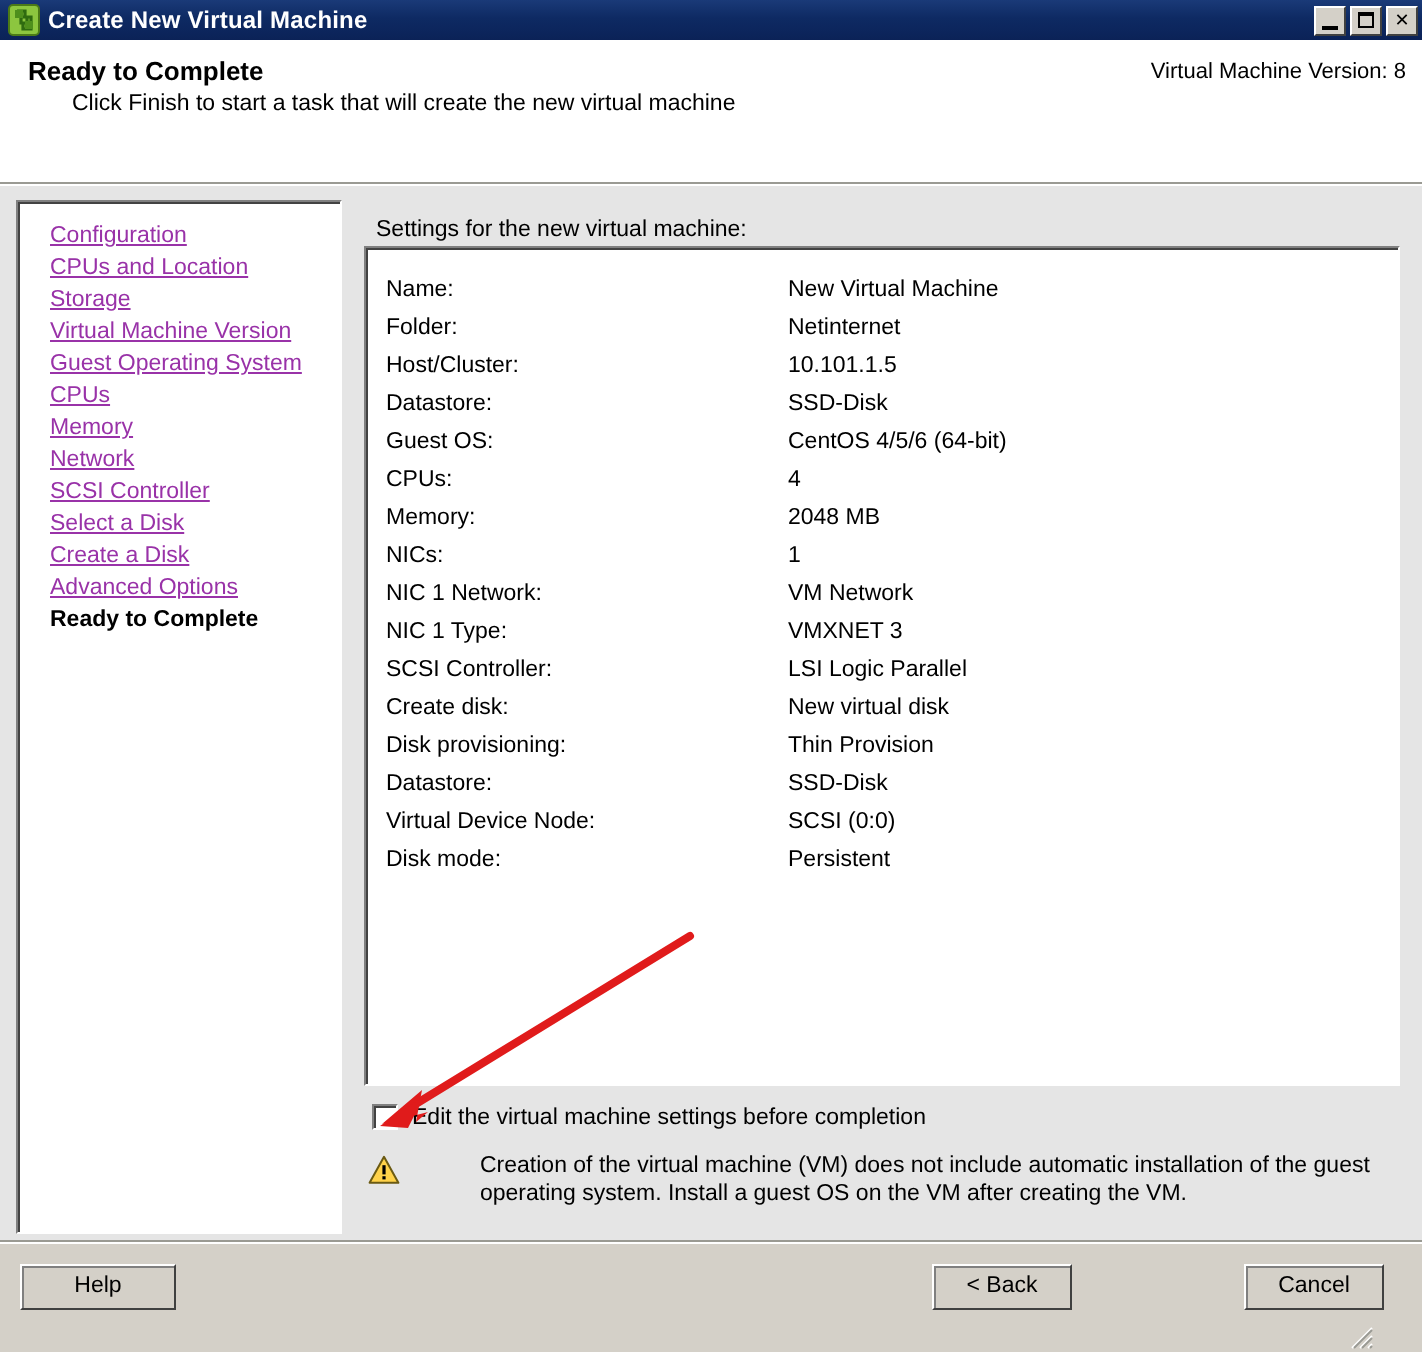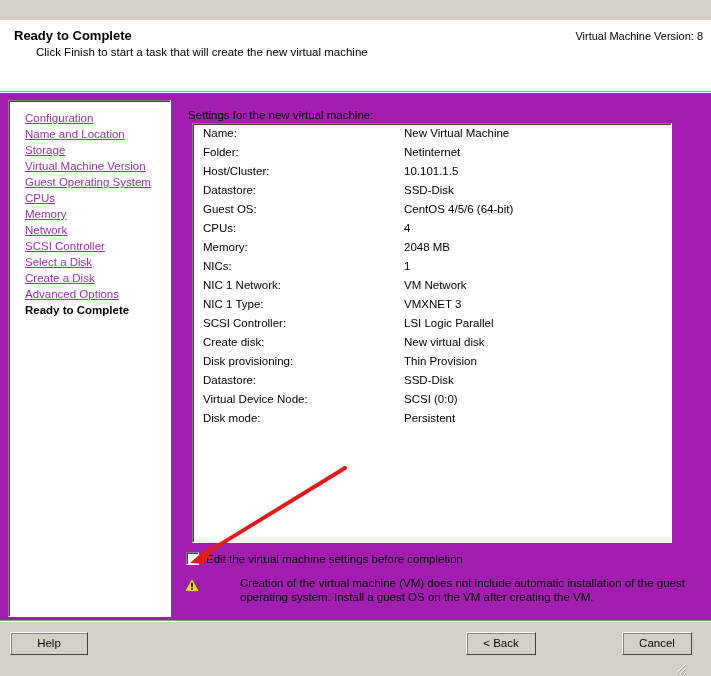--- a/index.html
+++ b/index.html
@@ -118,21 +118,21 @@
     border-top: 1px solid #9a9a93;
     border-bottom: 1px solid #ffffff;
     box-sizing: border-box;
   }
 
   
   #body {
     position: absolute;
     left: 0; top: 93px;
     width: 711px; height: 527px;
-    background: #a21caf;
+    background: #e5e5e5;
   }
 
   
   #nav-panel {
     position: absolute;
     left: 8px; top: 7px;
     width: 163px; height: 517px;
     background: #ffffff;
     border-top: 1px solid #808080;
     border-left: 1px solid #808080;
@@ -165,30 +165,30 @@
   
   #settings-label {
     position: absolute;
     left: 188px; top: 16px;
     font-size: 11.5px;
     color: #000;
     text-align: right;
   }
   #settings-box {
     position: absolute;
-    left: 192px; top: 30px;
-    width: 480px; height: 420px;
+    left: 182px; top: 30px;
+    width: 518px; height: 420px;
     background: #ffffff;
     border-top: 1px solid #808080;
     border-left: 1px solid #808080;
     border-right: 1px solid #ffffff;
     border-bottom: 1px solid #ffffff;
     box-shadow: 1px 1px 0 0 #424242 inset;
     box-sizing: border-box;
-    padding: 0 0 0 0;
+    padding: 12px 0 0 0;
     overflow: hidden;
   }
   .srow {
     height: 19px;
     line-height: 19px;
     font-size: 11.5px;
     color: #000;
     position: relative;
     white-space: nowrap;
   }
@@ -312,33 +312,53 @@
     left: 0; top: 0;
     width: 711px; height: 676px;
     pointer-events: none;
   }
 </style>
 </head>
 <body>
 
 <div id="window">
 
+  <div id="titlebar">
+    <div id="titlebar-icon">
+      <svg width="16" height="16" viewBox="0 0 16 16">
+        <rect x="0.5" y="0.5" width="15" height="15" rx="2" ry="2" fill="#8cc63f" stroke="#4b7a17"></rect>
+        <path d="M4.5 3.5h4v3h-2v3h3v-3h2v6h-4v-3h2" fill="none" stroke="#2f6b10" stroke-width="1.6"></path>
+        <rect x="3.5" y="3" width="4" height="4" fill="#4e8f1c"></rect>
+        <rect x="8.5" y="8.5" width="4" height="4" fill="#4e8f1c"></rect>
+      </svg>
+    </div>
+    <div id="title-text">Create New Virtual Machine</div>
+    <div class="winbtn" id="btn-min">
+        <span class="bar"></span>
+      </div>
+    <div class="winbtn" id="btn-max">
+        <span class="boxo"></span>
+      </div>
+    <div class="winbtn" id="btn-close">
+        <span class="glyph">✕</span>
+      </div>
+  </div>
 
   <div id="header">
     <div id="header-title">Ready to Complete</div>
     <div id="header-sub">Click Finish to start a task that will create the new virtual machine</div>
     <div id="header-right">Virtual Machine Version: 8</div>
   </div>
   <div id="header-rule"></div>
 
   <div id="body">
 
     <div id="nav-panel">
       <span class="nav-item">Configuration</span>
-      <span class="nav-item">Name and Location</span>
+      <span class="nav-item">CPUs and Location</span>
       <span class="nav-item">Storage</span>
       <span class="nav-item">Virtual Machine Version</span>
       <span class="nav-item">Guest Operating System</span>
       <span class="nav-item">CPUs</span>
       <span class="nav-item">Memory</span>
       <span class="nav-item">Network</span>
       <span class="nav-item">SCSI Controller</span>
       <span class="nav-item">Select a Disk</span>
       <span class="nav-item">Create a Disk</span>
       <span class="nav-item">Advanced Options</span>

